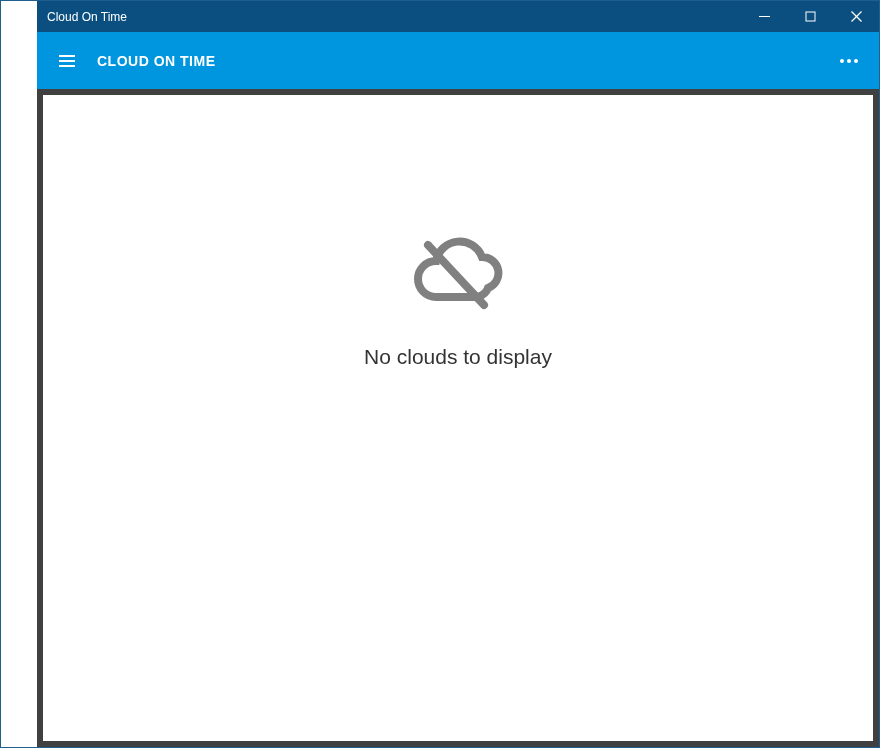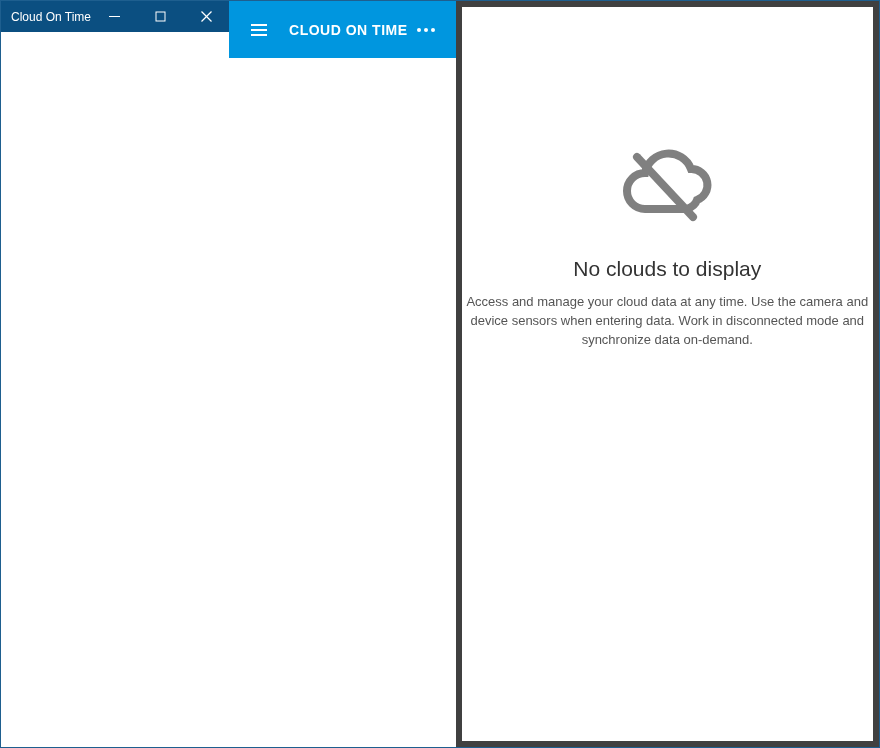--- a/index.html
+++ b/index.html
@@ -1,19 +1,20 @@
 <!DOCTYPE html>
 <html><head>
 <meta charset="utf-8">
 <style>
   * { box-sizing: border-box; margin: 0; padding: 0; }
   html, body { width: 880px; height: 748px; font-family: "Segoe UI", Arial, sans-serif; background: #fff; }
   .window {
-    width: 880px; height: 748px; border: 1px solid #1e5f8f; display: flex; flex-direction: row;
+    width: 880px; height: 748px; border: 1px solid #1e5f8f; display: flex; flex-direction: column;
     box-shadow: 0 0 4px rgba(0,0,0,0.3);
+    padding-left: 36px;
   }
   .titlebar {
     height: 31px; background: #0b4f81; color: #fff; display: flex; align-items: center;
     font-size: 12px; padding-left: 10px;
   }
   .titlebar-title { flex: 1; }
   .titlebar-controls { display: flex; height: 100%; }
   .titlebar-btn {
     width: 46px; height: 100%; display: flex; align-items: center; justify-content: center;
     color: #fff; cursor: pointer;
@@ -105,16 +106,15 @@
                    a 18 18 0 0 1 0 -36
                    a 24 24 0 0 1 46 -4
                    a 16 16 0 0 1 6 31
                    q -2 6 -10 9
                    L 28 62 Z" fill="none"></path>
           <line x1="20" y1="10" x2="76" y2="70"></line>
         </g>
       </svg>
     </div>
     <div class="heading">No clouds to display</div>
-    <div class="description">Access and manage your cloud data at any time. Use the camera and device sensors when entering data. Work in disconnected mode and synchronize data on-demand.</div>
   </div>
 
 </div>
 
 </body></html>

